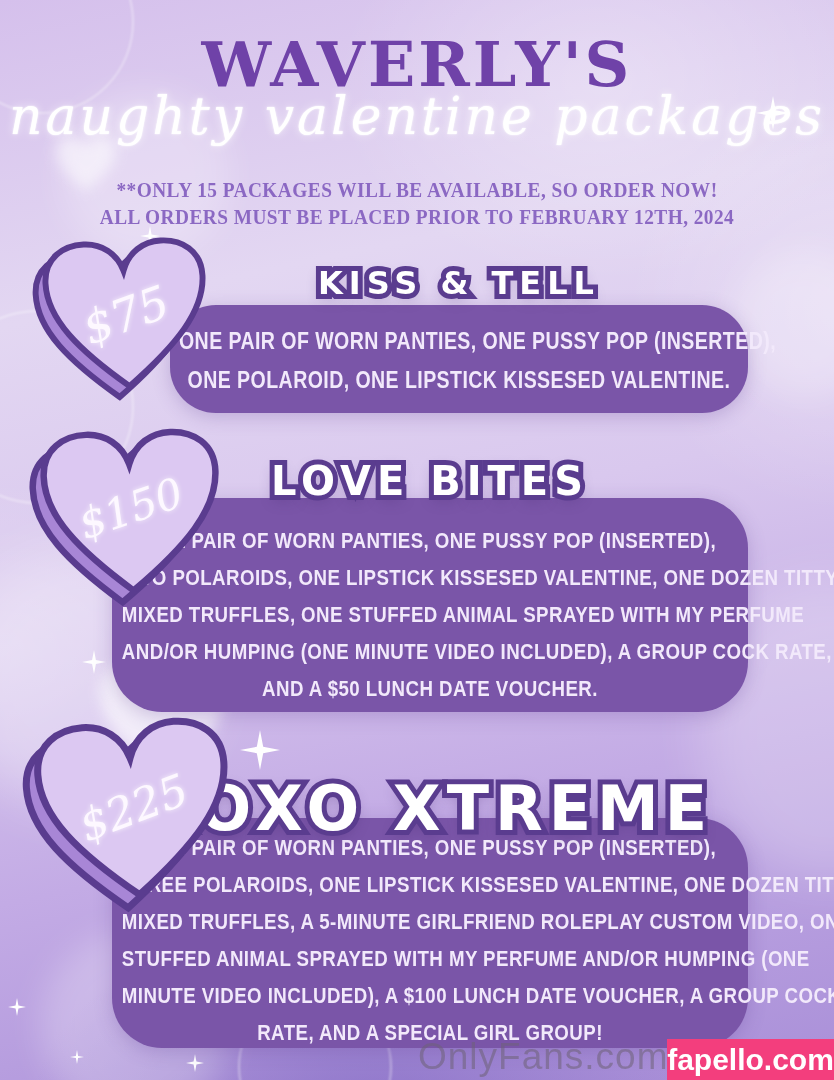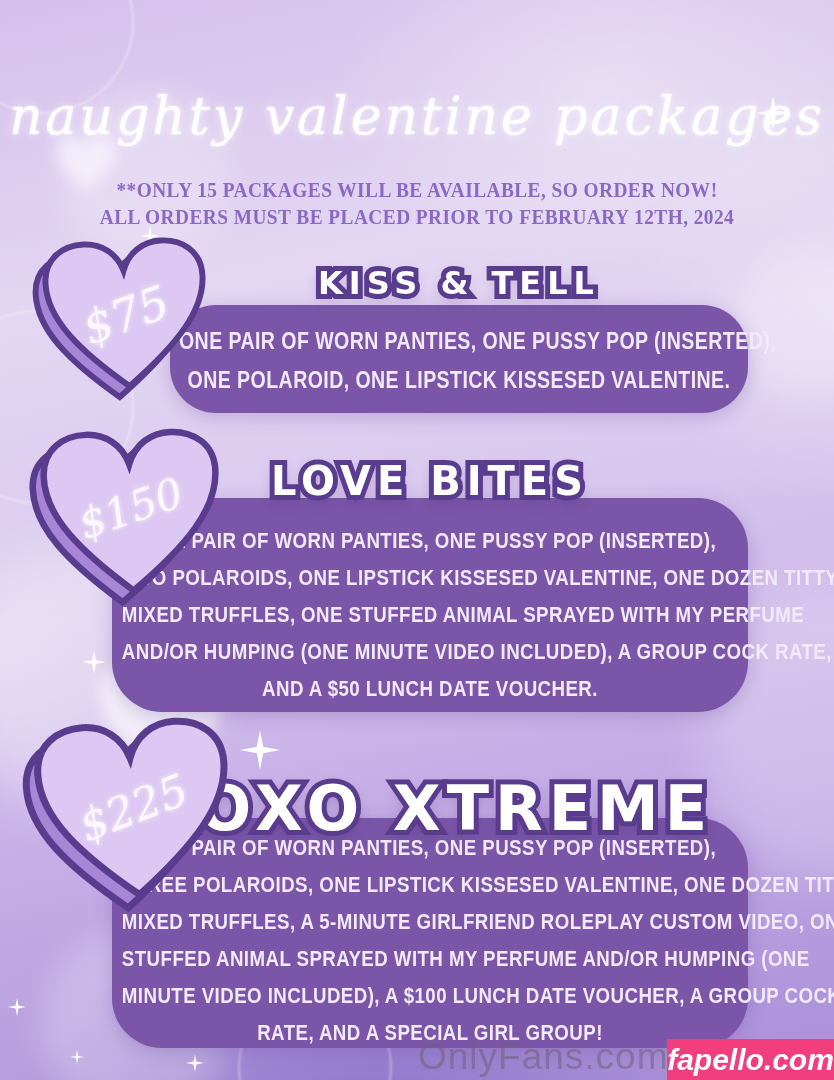--- a/index.html
+++ b/index.html
@@ -93,21 +93,21 @@
 
   
   .watermark {
     position:absolute; left:418px; bottom:2px; z-index:5;
     font-size:37px; letter-spacing:1px; color:#6e6277; opacity:0.55;
   }
   .badge {
     position:absolute; right:0; bottom:0; z-index:6;
     width:167px; height:41px; background:#f33e7d;
     display:flex; align-items:center; justify-content:center;
-    font-weight:bold; font-size:30px; color:#ffffff;font-style:italic;
+    font-weight:bold; font-size:30px; color:#ffffff;
   }
 </style>
 </head>
 <body>
 
 <div class="page">
 
   <div class="ring" style="left:-60px; top:310px; width:190px; height:190px;"></div>
   <div class="ring" style="left:-50px; top:-70px; width:180px; height:180px;"></div>
   <div class="ring" style="left:238px; top:990px; width:150px; height:150px;"></div>
@@ -129,20 +129,21 @@
   <div class="sparkle" style="left:140px; top:226px; width:20px; height:20px;"></div>
   <div class="sparkle" style="left:756px; top:96px; width:34px; height:34px;"></div>
   <div class="sparkle" style="left:240px; top:730px; width:40px; height:40px;"></div>
   <div class="sparkle" style="left:82px; top:650px; width:24px; height:24px;"></div>
   <div class="sparkle" style="left:8px; top:998px; width:18px; height:18px;"></div>
   <div class="sparkle" style="left:70px; top:1050px; width:14px; height:14px;"></div>
   <div class="sparkle" style="left:186px; top:1054px; width:18px; height:18px;"></div>
   <div class="sparkle" style="left:228px; top:1002px; width:12px; height:12px;"></div>
   <div class="sparkle" style="left:566px; top:1000px; width:22px; height:22px;"></div>
 
+  <div class="main-title">WAVERLY'S</div>
   <div class="sub-title">naughty valentine packages</div>
   <div class="disclaimer">
     <div>**ONLY 15 PACKAGES WILL BE AVAILABLE, SO ORDER NOW!</div>
     <div>ALL ORDERS MUST BE PLACED PRIOR TO FEBRUARY 12TH, 2024</div>
   </div>
 
   <section class="package pkg1">
     <div class="pkg-box">
       <div class="pkg-desc">
         <div class="desc-line">ONE PAIR OF WORN PANTIES, ONE PUSSY POP (INSERTED),</div>

